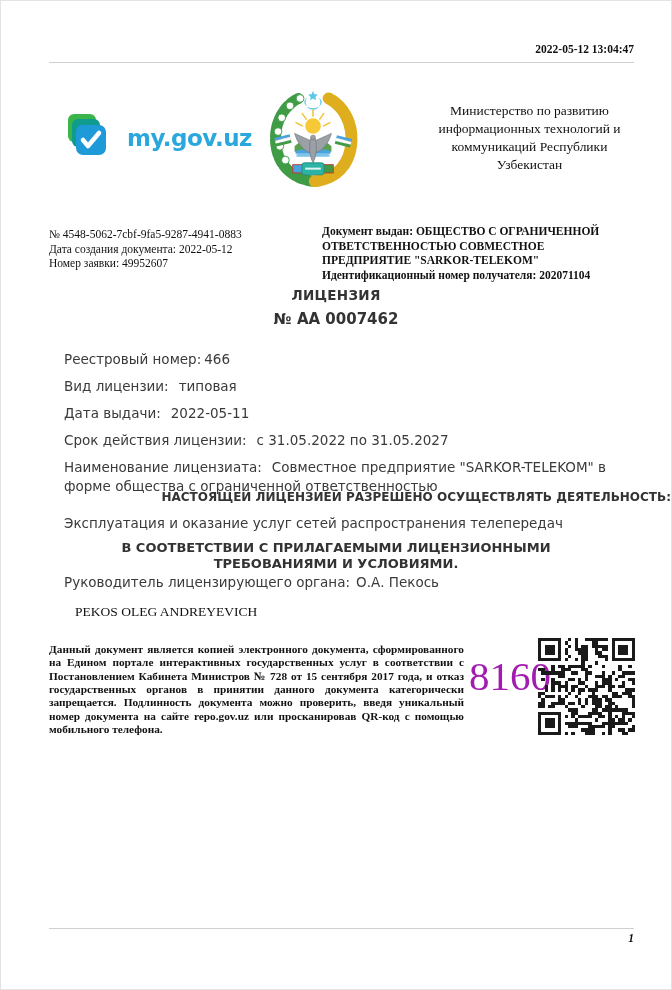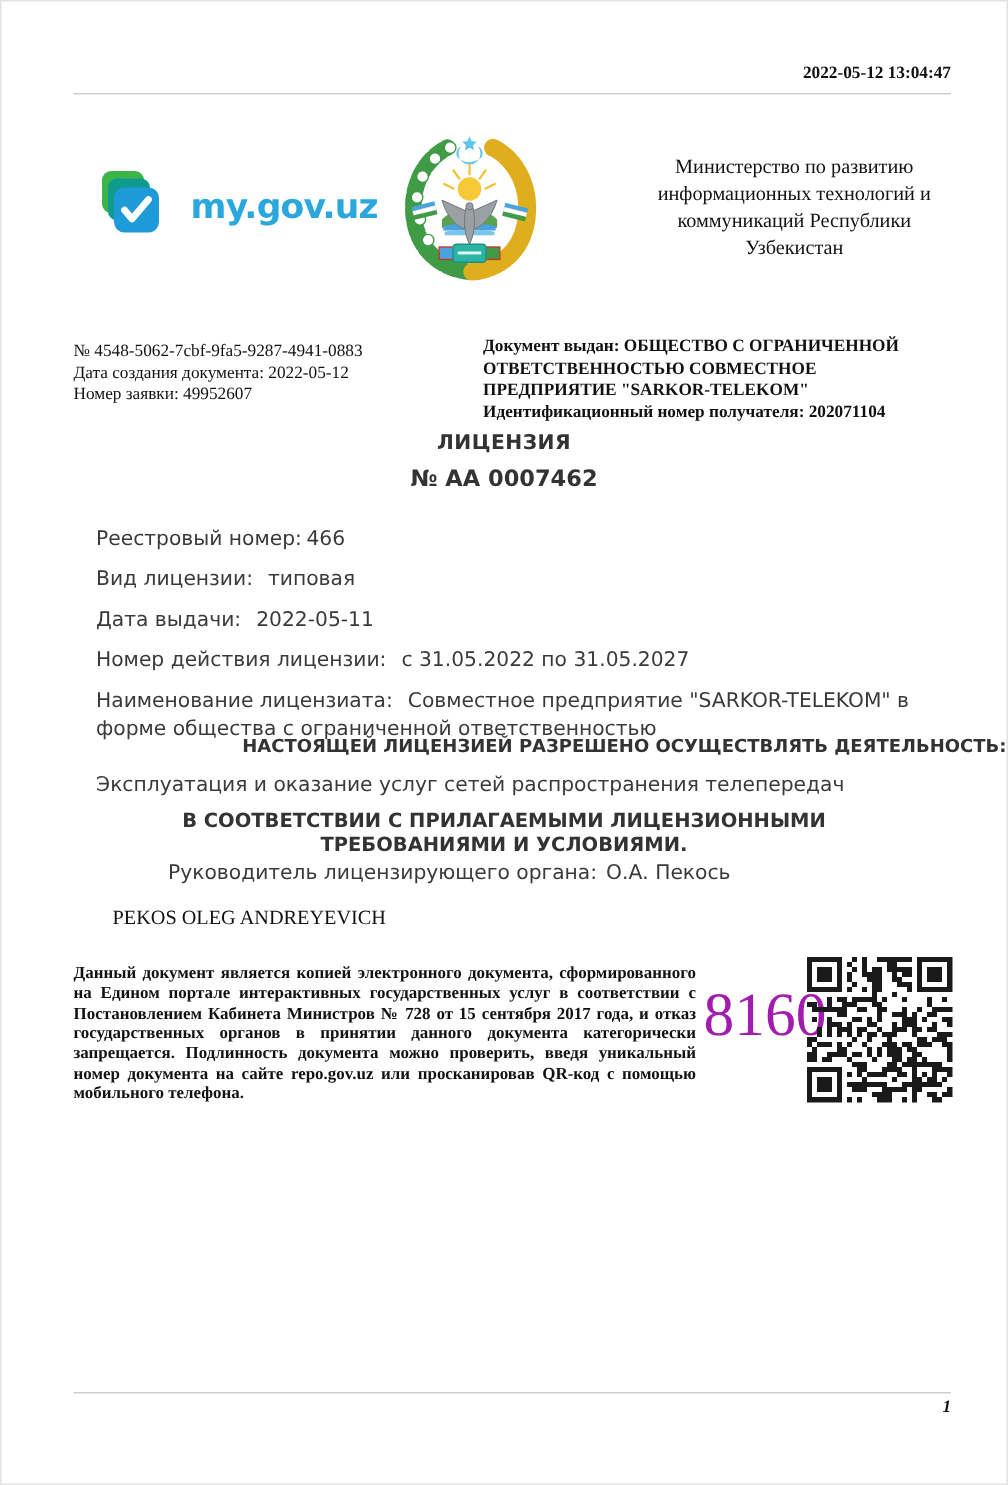--- a/index.html
+++ b/index.html
@@ -152,21 +152,20 @@
     font-weight: bold;
     line-height: 1.25;
     color: #333;
   }
   .head-line {
     position: absolute;
     top: 573px;
     left: 63px;
     font-size: 13.5px;
     color: #3a3a3a;
-    margin-left: 48px;
   }
   .head-line .value { margin-left: 6px; }
   .signatory {
     position: absolute;
     top: 603px;
     left: 74px;
     font-family: "Liberation Serif", serif;
     font-size: 13.5px;
     color: #111;
   }
@@ -314,21 +313,21 @@
     <div class="field-row tight">
       <span class="label">Реестровый номер:</span><span class="value">466</span>
     </div>
     <div class="field-row">
       <span class="label">Вид лицензии:</span><span class="value">типовая</span>
     </div>
     <div class="field-row">
       <span class="label">Дата выдачи:</span><span class="value">2022-05-11</span>
     </div>
     <div class="field-row">
-      <span class="label">Номер действия лицензии:</span><span class="value">с 31.05.2022 по 31.05.2027</span>
+      <span class="label">Срок действия лицензии:</span><span class="value">с 31.05.2022 по 31.05.2027</span>
     </div>
     <div class="field-row">
       <span class="label">Наименование лицензиата:</span><span class="value">Совместное предприятие "SARKOR-TELEKOM" в форме общества с ограниченной ответственностью</span>
     </div>
   </div>
 
   <div class="permission-heading">НАСТОЯЩЕЙ ЛИЦЕНЗИЕЙ РАЗРЕШЕНО ОСУЩЕСТВЛЯТЬ ДЕЯТЕЛЬНОСТЬ:</div>
   <div class="activity">Эксплуатация и оказание услуг сетей распространения телепередач</div>
   <div class="terms-heading">В СООТВЕТСТВИИ С ПРИЛАГАЕМЫМИ ЛИЦЕНЗИОННЫМИ ТРЕБОВАНИЯМИ И УСЛОВИЯМИ.</div>
 

